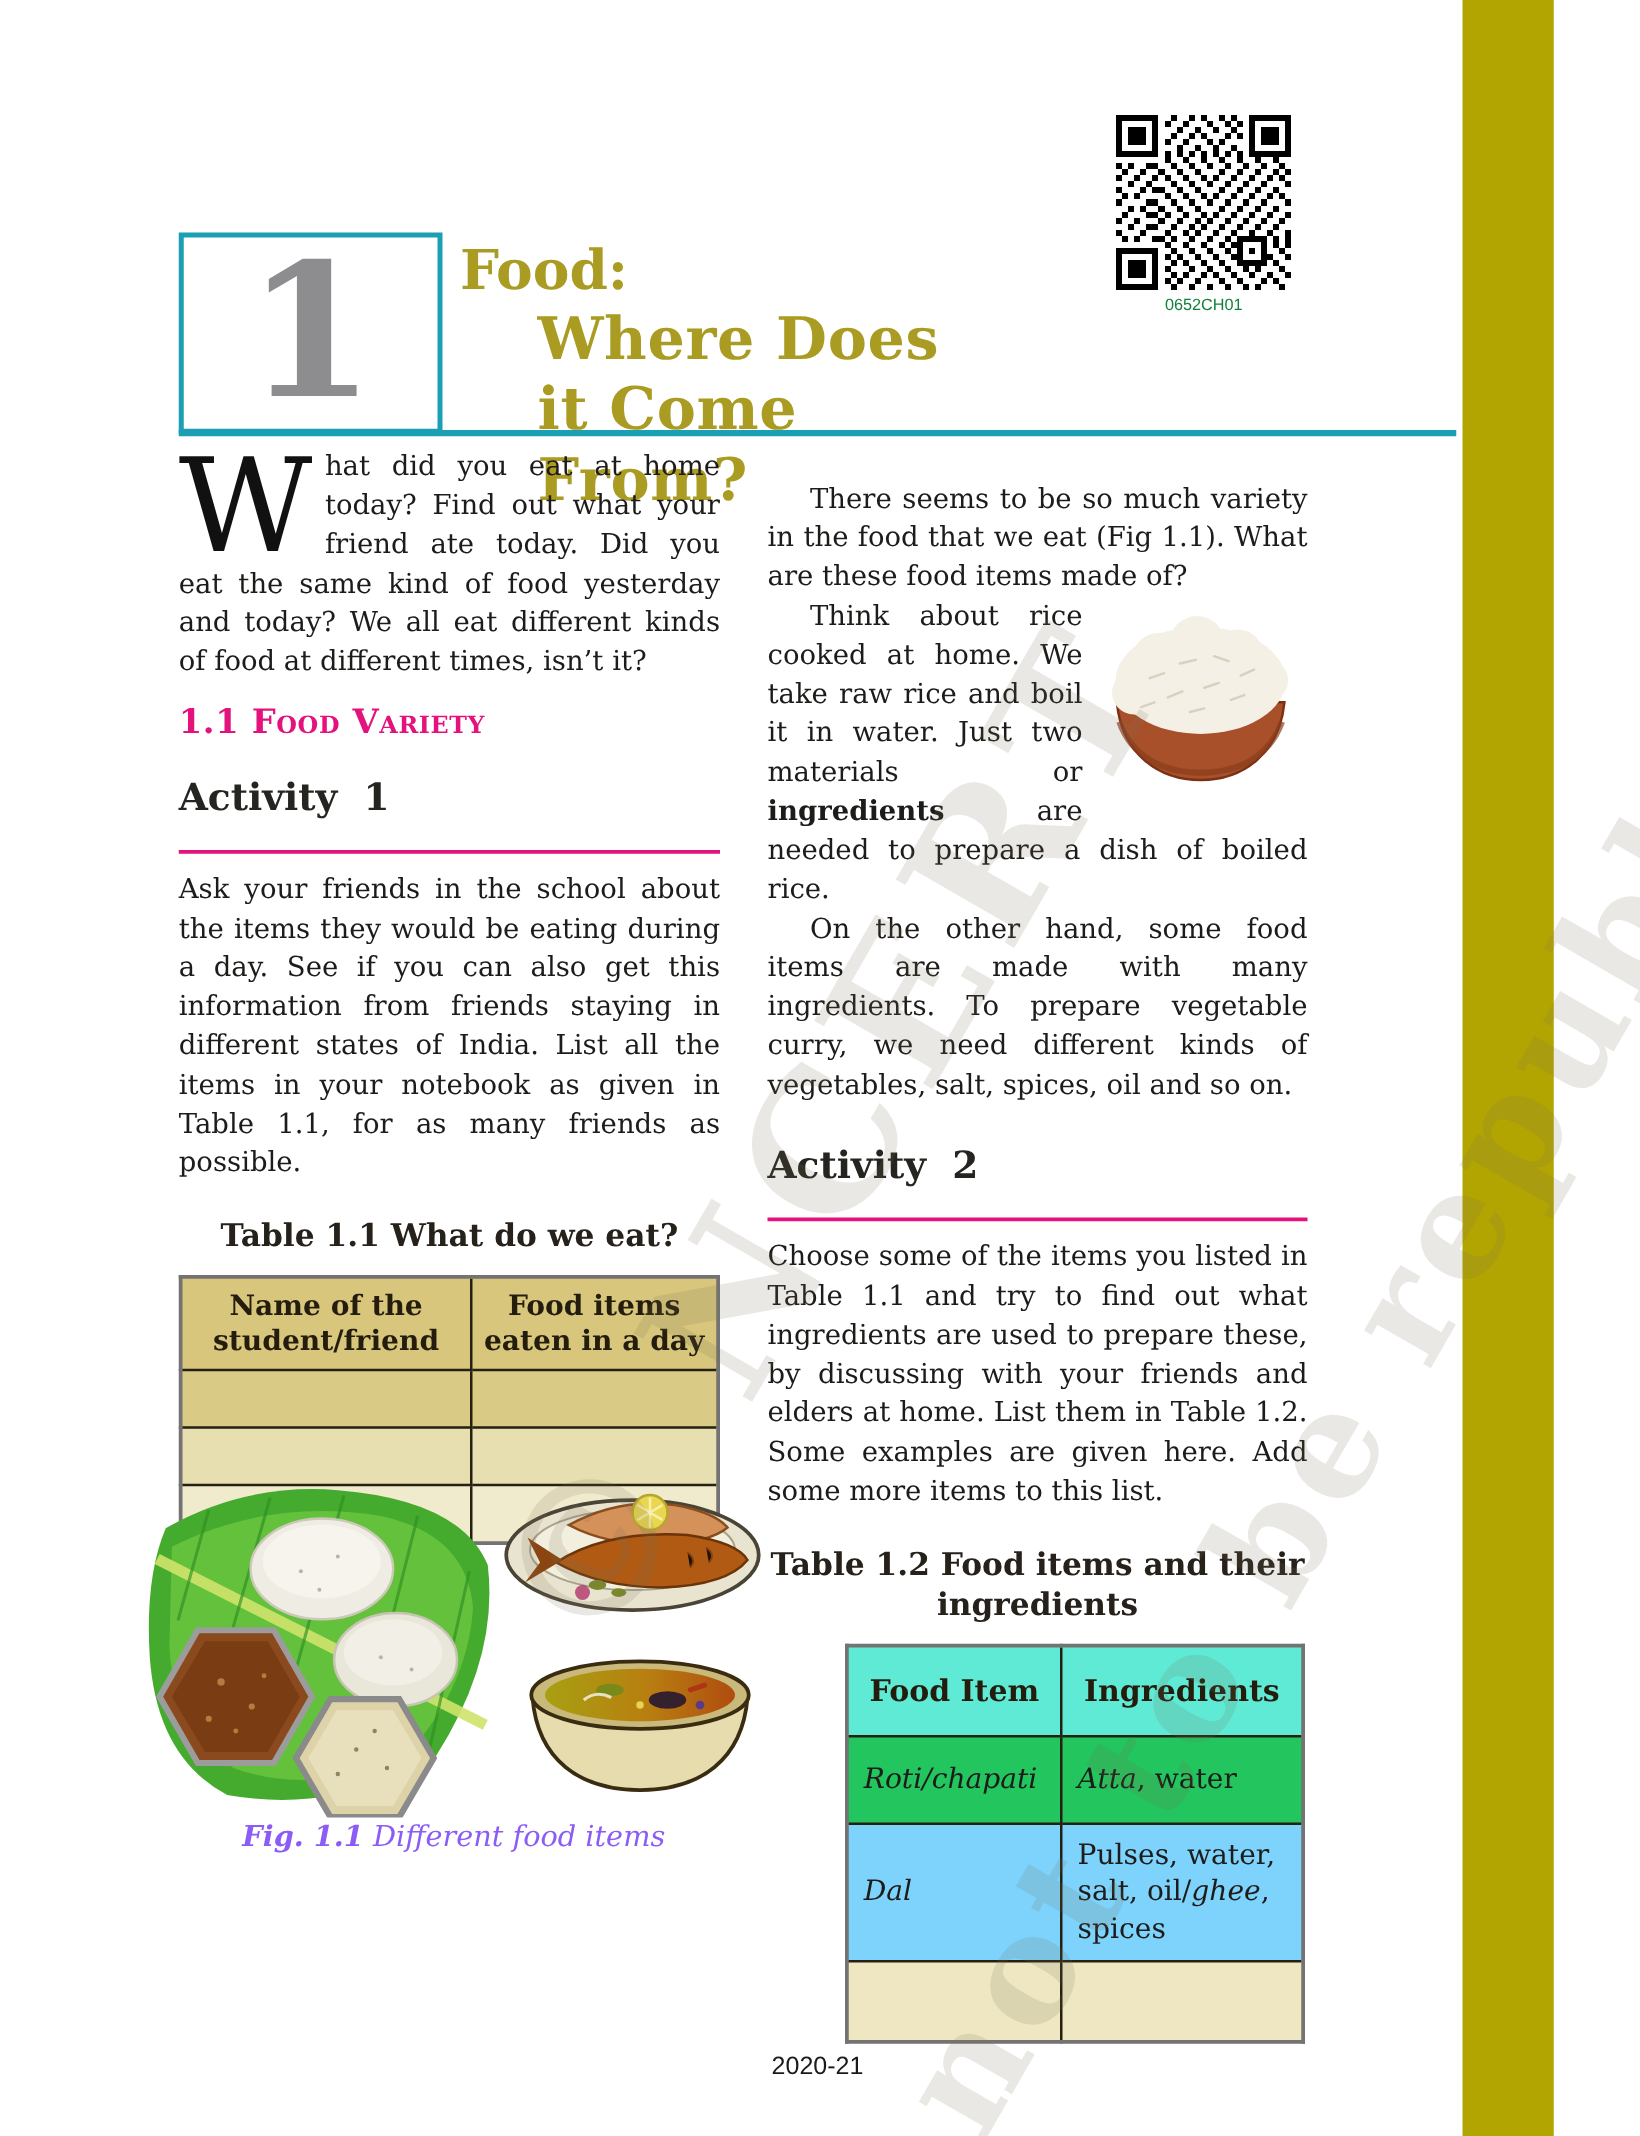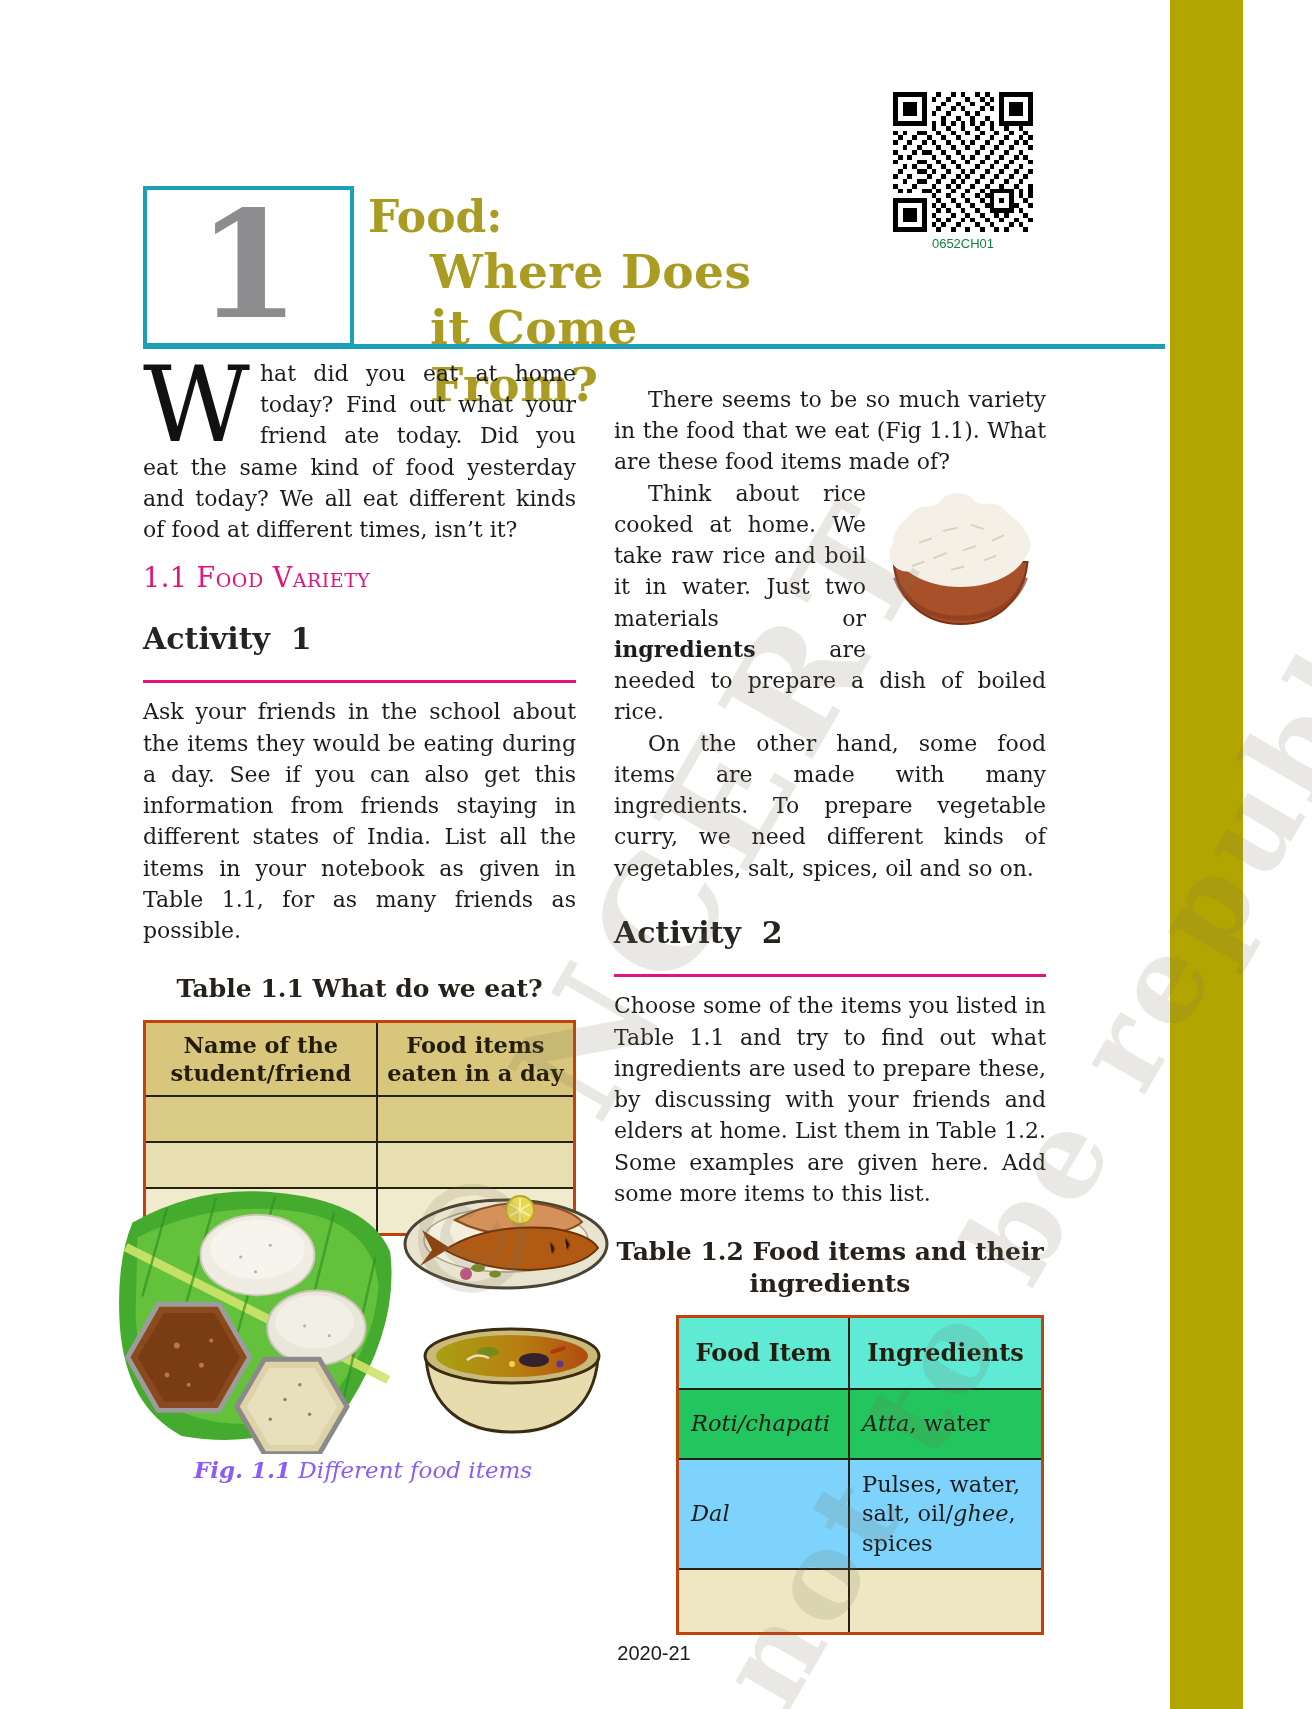--- a/index.html
+++ b/index.html
@@ -30,28 +30,28 @@
   .qr-block svg{display:block;margin:0 auto;}
   .qr-label{margin-top:4px;font-family:"Liberation Sans",sans-serif;font-size:13px;color:#15803d;}
 
   
   .col{position:absolute;top:358px;font-size:22px;line-height:1.42;}
   .col-left{left:143px;width:433px;}
   .col-right{left:614px;width:432px;}
   p{margin:0;text-align:justify;}
   .indent{text-indent:34px;}
   .dropcap{float:left;font-size:104px;line-height:82px;padding:6px 10px 0 0;color:#111;}
-  .section-heading{margin:14px 0 0;font-size:27px;font-weight:normal;color:#e4127c;
+  .section-heading{margin:14px 0 0;font-size:27px;font-weight:bold;color:#e4127c;
                    font-variant:small-caps;letter-spacing:0.5px;}
   .activity-heading{margin:20px 0 0;font-size:30px;font-weight:bold;color:#262420;
                     border-bottom:3px solid #e4127c;padding-bottom:20px;white-space:pre-wrap;}
   .mt{margin-top:13px;}
   .table-title{margin:27px 0 0;text-align:center;font-weight:bold;font-size:25px;line-height:1.3;color:#26211a;}
 
-  table{border-collapse:collapse;margin-top:14px;border:3px solid #c2410c;}
+  table{border-collapse:collapse;margin-top:14px;border:3px solid #737373;}
   th,td{border:2.5px solid #262012;}
   .t1{width:100%;}
   .t1 th{font-size:22.5px;font-weight:bold;color:#241d0e;background:#d7c67b;
          padding:8px 4px;line-height:1.25;text-align:center;}
   .t1 td{height:42px;}
   .t1 .r1 td{background:#d9cb86;}
   .t1 .r2 td{background:#e7dfaf;}
   .t1 .r3 td{background:#f1ebcd;}
 
   .t2{width:368px;margin-left:62px;}

